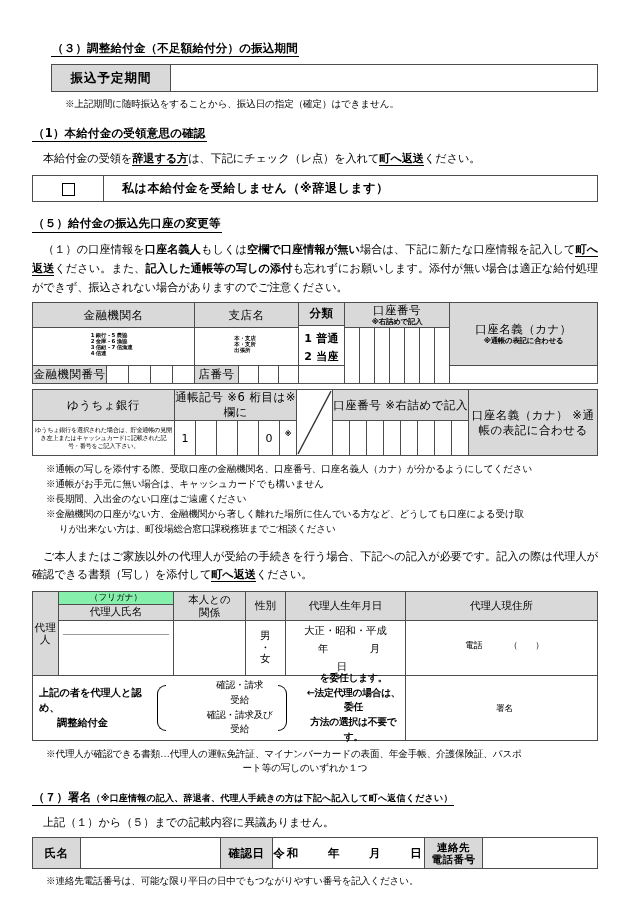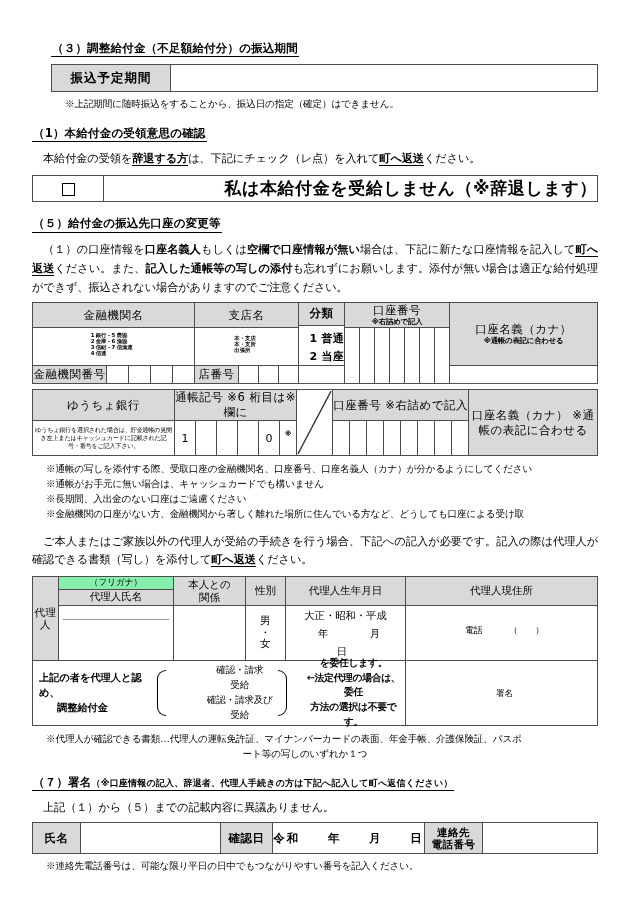--- a/index.html
+++ b/index.html
@@ -109,23 +109,23 @@
   .t-decline { margin-top: 7px; }
   .t-decline td { height: 25px; }
   .t-decline .cbcell { width: 70px; }
   .cbox {
     display: inline-block;
     width: 11px; height: 11px;
     border: 1.3px solid #000;
     vertical-align: middle;
   }
   .t-decline .txt {
-    font-size: 17px;
-    font-weight: bold;
-    text-align: right;
+    font-size: 12px;
+    font-weight: bold;
+    text-align: left;
     padding-left: 18px;
     letter-spacing: 0.6px;
   }
 
   
   .t-bank { margin-top: 6px; }
   .t-bank .hd { height: 24px; font-size: 11.5px; letter-spacing: 0.5px; }
   .t-bank .hsub {
     display: block;
     font-size: 7.4px;
@@ -311,21 +311,21 @@
             <col style="width:15px">
             <col style="width:15px">
         <col>
       </colgroup>
       <tbody>
             <tr>
         <td class="hd" colspan="5">金融機関名</td>
         <td class="hd" colspan="4">支店名</td>
         <td class="hd" rowspan="2" style="background: rgb(255, 255, 255); vertical-align: top;">
                 <div style="font-size: 11.5px; font-weight: bold; background: rgb(217, 217, 217); margin: -1px -1px 0px; border-bottom: 1px solid rgb(77, 77, 77); height: 23px; line-height: 23px;">分類</div>
-                <div style="padding-top: 4px; text-align: right;">
+                <div style="padding-top: 4px;">
                   <div class="bunrui">
                     <div>1 普通</div>
                     <div>2 当座</div>
                   </div>
                 </div>
               </td>
         <td class="hd" colspan="7">
           <span>口座番号</span>
           <span class="hsub">※右詰めで記入</span>
         </td>
@@ -428,20 +428,21 @@
         <td class="dash-l"></td>
       </tr>
     </tbody>
         </table>
 
     <div class="note-list note-pad">
       <div class="note">※通帳の写しを添付する際、受取口座の金融機関名、口座番号、口座名義人（カナ）が分かるようにしてください</div>
       <div class="note">※通帳がお手元に無い場合は、キャッシュカードでも構いません</div>
       <div class="note">※長期間、入出金のない口座はご遠慮ください</div>
       <div class="note">※金融機関の口座がない方、金融機関から著しく離れた場所に住んでいる方など、どうしても口座による受け取</div>
+      <div class="note note-indent">りが出来ない方は、町役場総合窓口課税務班までご相談ください</div>
     </div>
   </div>
 
   <div class="sec-block">
 
     <p class="para indent"><span>ご本人またはご家族以外の代理人が受給の手続きを行う場合、下記への記入が必要です。記入の際は代理人が確認できる書類（写し）を添付して</span><span class="bu">町へ返送</span><span>ください。</span></p>
 
     <table class="frm t-proxy outer">
       <colgroup>
         <col style="width:26px">

